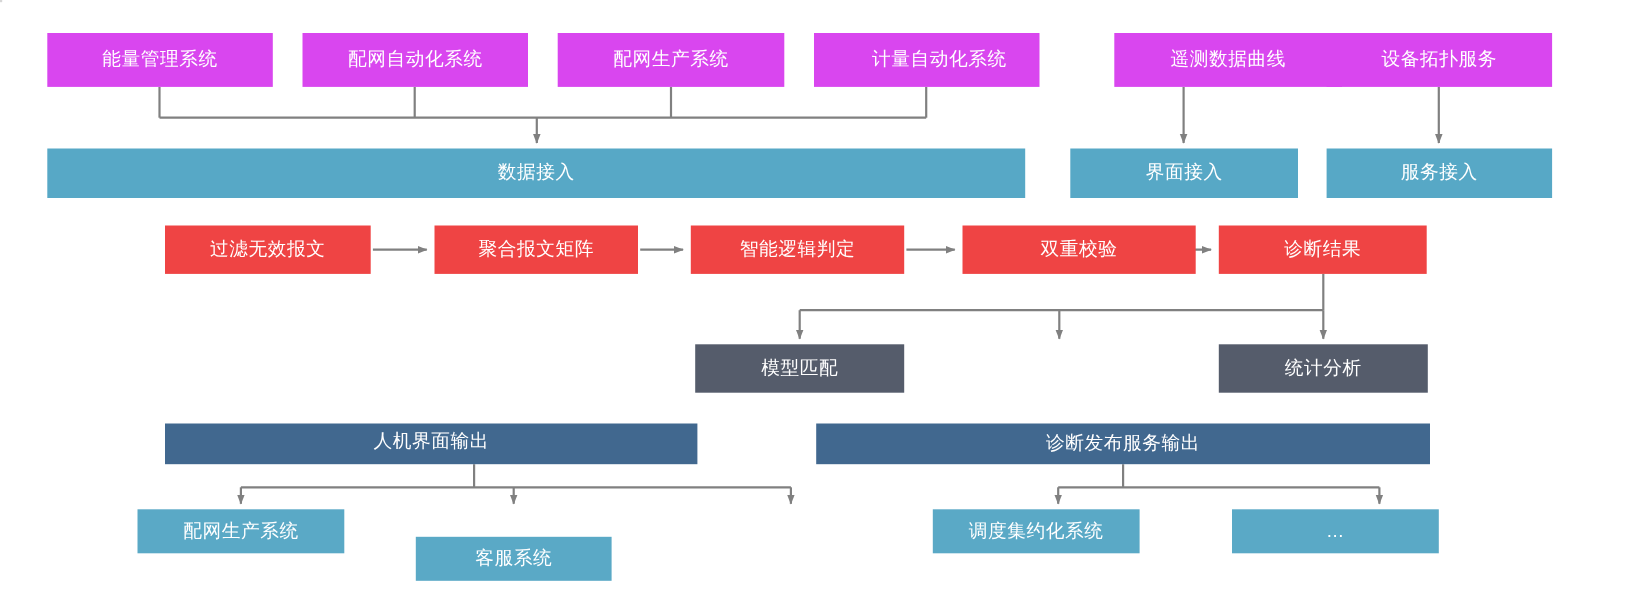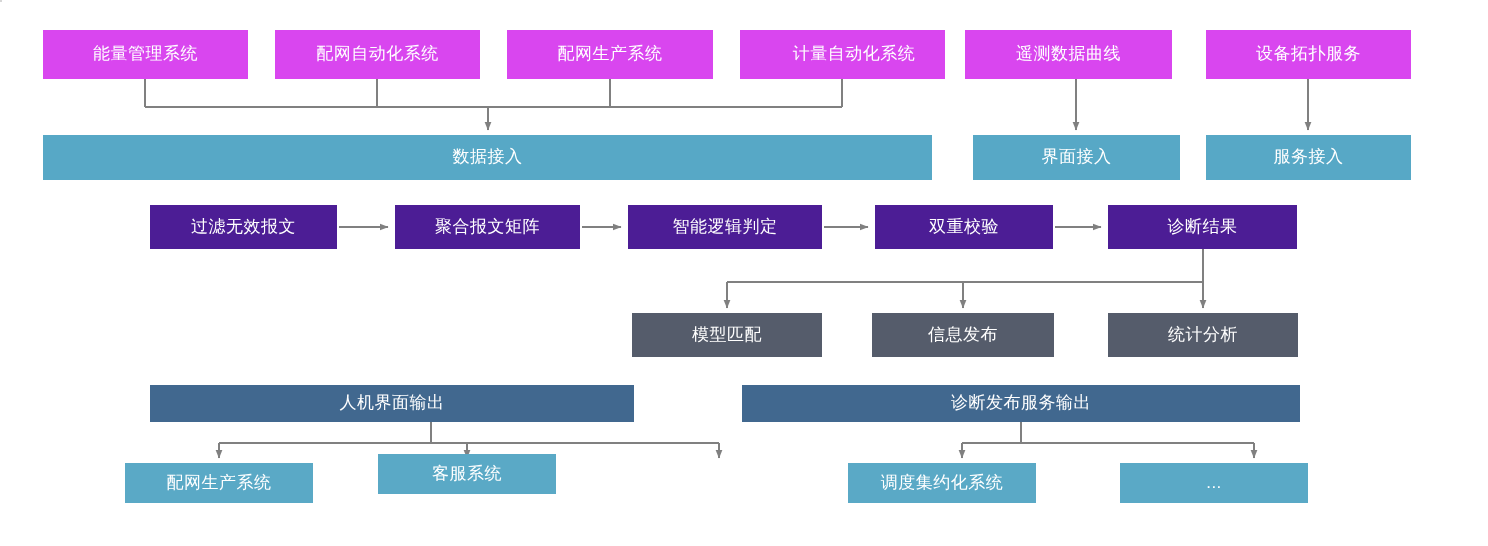--- a/index.html
+++ b/index.html
@@ -35,21 +35,21 @@
     justify-content: center;
     color: #ffffff;
     font-size: 17px;
     letter-spacing: 0.5px;
     text-align: center;
     line-height: 1.1;
     white-space: nowrap;
   }
   .src-node   { background: #d946ef; }
   .access-bar { background: #57a8c6; }
-  .proc-node  { background: #4c1d95; }
+  .proc-node  { background: #ef4444; }
   .gray-node  { background: #555c6b; }
   .out-bar    { background: #41688f; }
   .sink-node  { background: #5aa9c6; }
   .panel {
     position: absolute;
     box-sizing: border-box;
     border: 1px solid #d6d6d6;
     background: #ffffff;
   }
 </style>
@@ -114,38 +114,37 @@
       </g>
     </g>
   </svg>
 
   <div class="panel"></div>
 
   <div class="node src-node" style="left:43px;top:30px;width:205px;height:49px;">能量管理系统</div>
   <div class="node src-node" style="left:275px;top:30px;width:205px;height:49px;">配网自动化系统</div>
   <div class="node src-node" style="left:507px;top:30px;width:206px;height:49px;">配网生产系统</div>
   <div class="node src-node" style="left:740px;top:30px;width:205px;height:49px;padding-left:23px;">计量自动化系统</div>
-  <div class="node src-node" style="left:965px;top:30px;width:207px;height:49px;">遥测数据曲线</div>
+  <div class="node src-node" style="left:1013px;top:30px;width:207px;height:49px;">遥测数据曲线</div>
   <div class="node src-node" style="left:1206px;top:30px;width:205px;height:49px;">设备拓扑服务</div>
 
   <div class="node access-bar" style="left:43px;top:135px;width:889px;height:45px;">数据接入</div>
   <div class="node access-bar" style="left:973px;top:135px;width:207px;height:45px;">界面接入</div>
   <div class="node access-bar" style="left:1206px;top:135px;width:205px;height:45px;">服务接入</div>
 
   <div class="node proc-node" style="left:150px;top:205px;width:187px;height:44px;">过滤无效报文</div>
   <div class="node proc-node" style="left:395px;top:205px;width:185px;height:44px;">聚合报文矩阵</div>
   <div class="node proc-node" style="left:628px;top:205px;width:194px;height:44px;">智能逻辑判定</div>
-  <div class="node proc-node" style="left:875px;top:205px;width:178px;height:44px;">双重校验</div>
+  <div class="node proc-node" style="left:875px;top:205px;width:212px;height:44px;">双重校验</div>
   <div class="node proc-node" style="left:1108px;top:205px;width:189px;height:44px;">诊断结果</div>
 
   <div class="node gray-node" style="left:632px;top:313px;width:190px;height:44px;text-align:right;">模型匹配</div>
-  <div class="node gray-node" style="left:872px;top:313px;width:182px;height:44px;">信息发布</div>
   <div class="node gray-node" style="left:1108px;top:313px;width:190px;height:44px;">统计分析</div>
 
-  <div class="node out-bar" style="left:150px;top:385px;width:484px;height:37px;">人机界面输出</div>
+  <div class="node out-bar" style="left:150px;top:385px;width:484px;height:37px;font-family:Liberation Mono, monospace;">人机界面输出</div>
   <div class="node out-bar" style="left:742px;top:385px;width:558px;height:37px;">诊断发布服务输出</div>
 
   <div class="node sink-node" style="left:125px;top:463px;width:188px;height:40px;">配网生产系统</div>
-  <div class="node sink-node" style="left:378px;top:454px;width:178px;height:40px;">客服系统</div>
+  <div class="node sink-node" style="left:378px;top:488px;width:178px;height:40px;">客服系统</div>
   <div class="node sink-node" style="left:848px;top:463px;width:188px;height:40px;">调度集约化系统</div>
   <div class="node sink-node" style="left:1120px;top:463px;width:188px;height:40px;">...</div>
 
 </div>
 
 </body></html>

